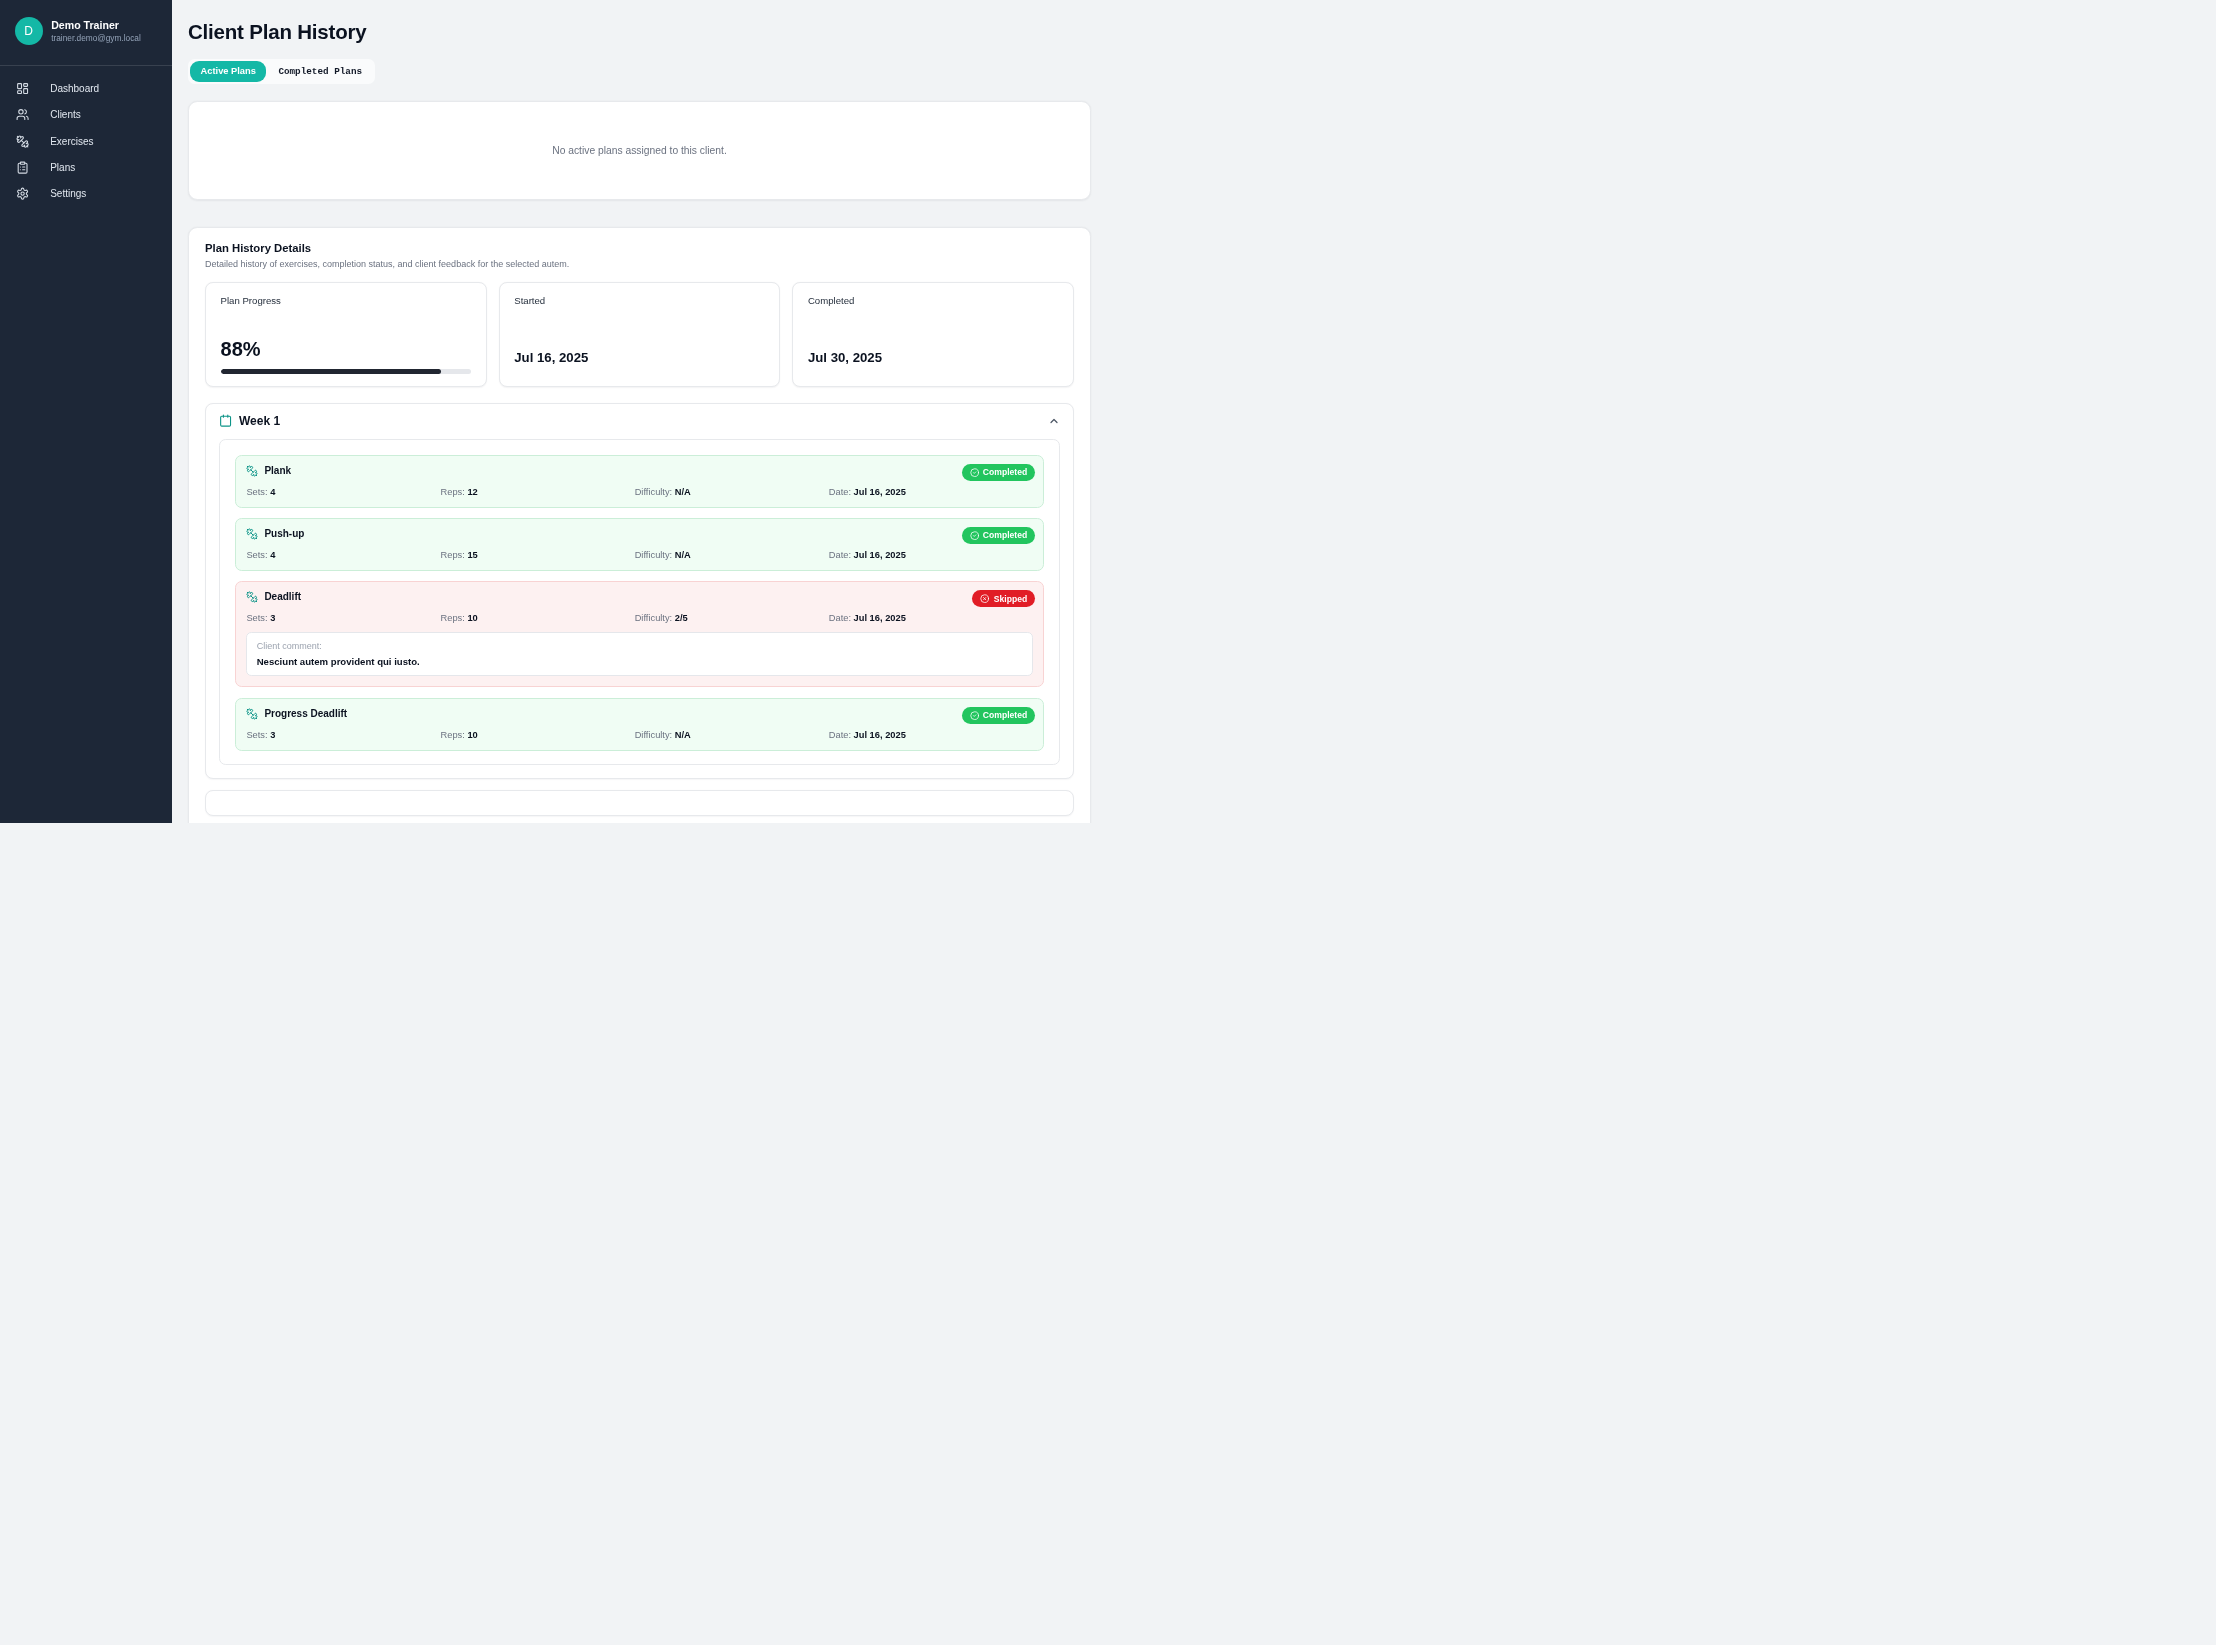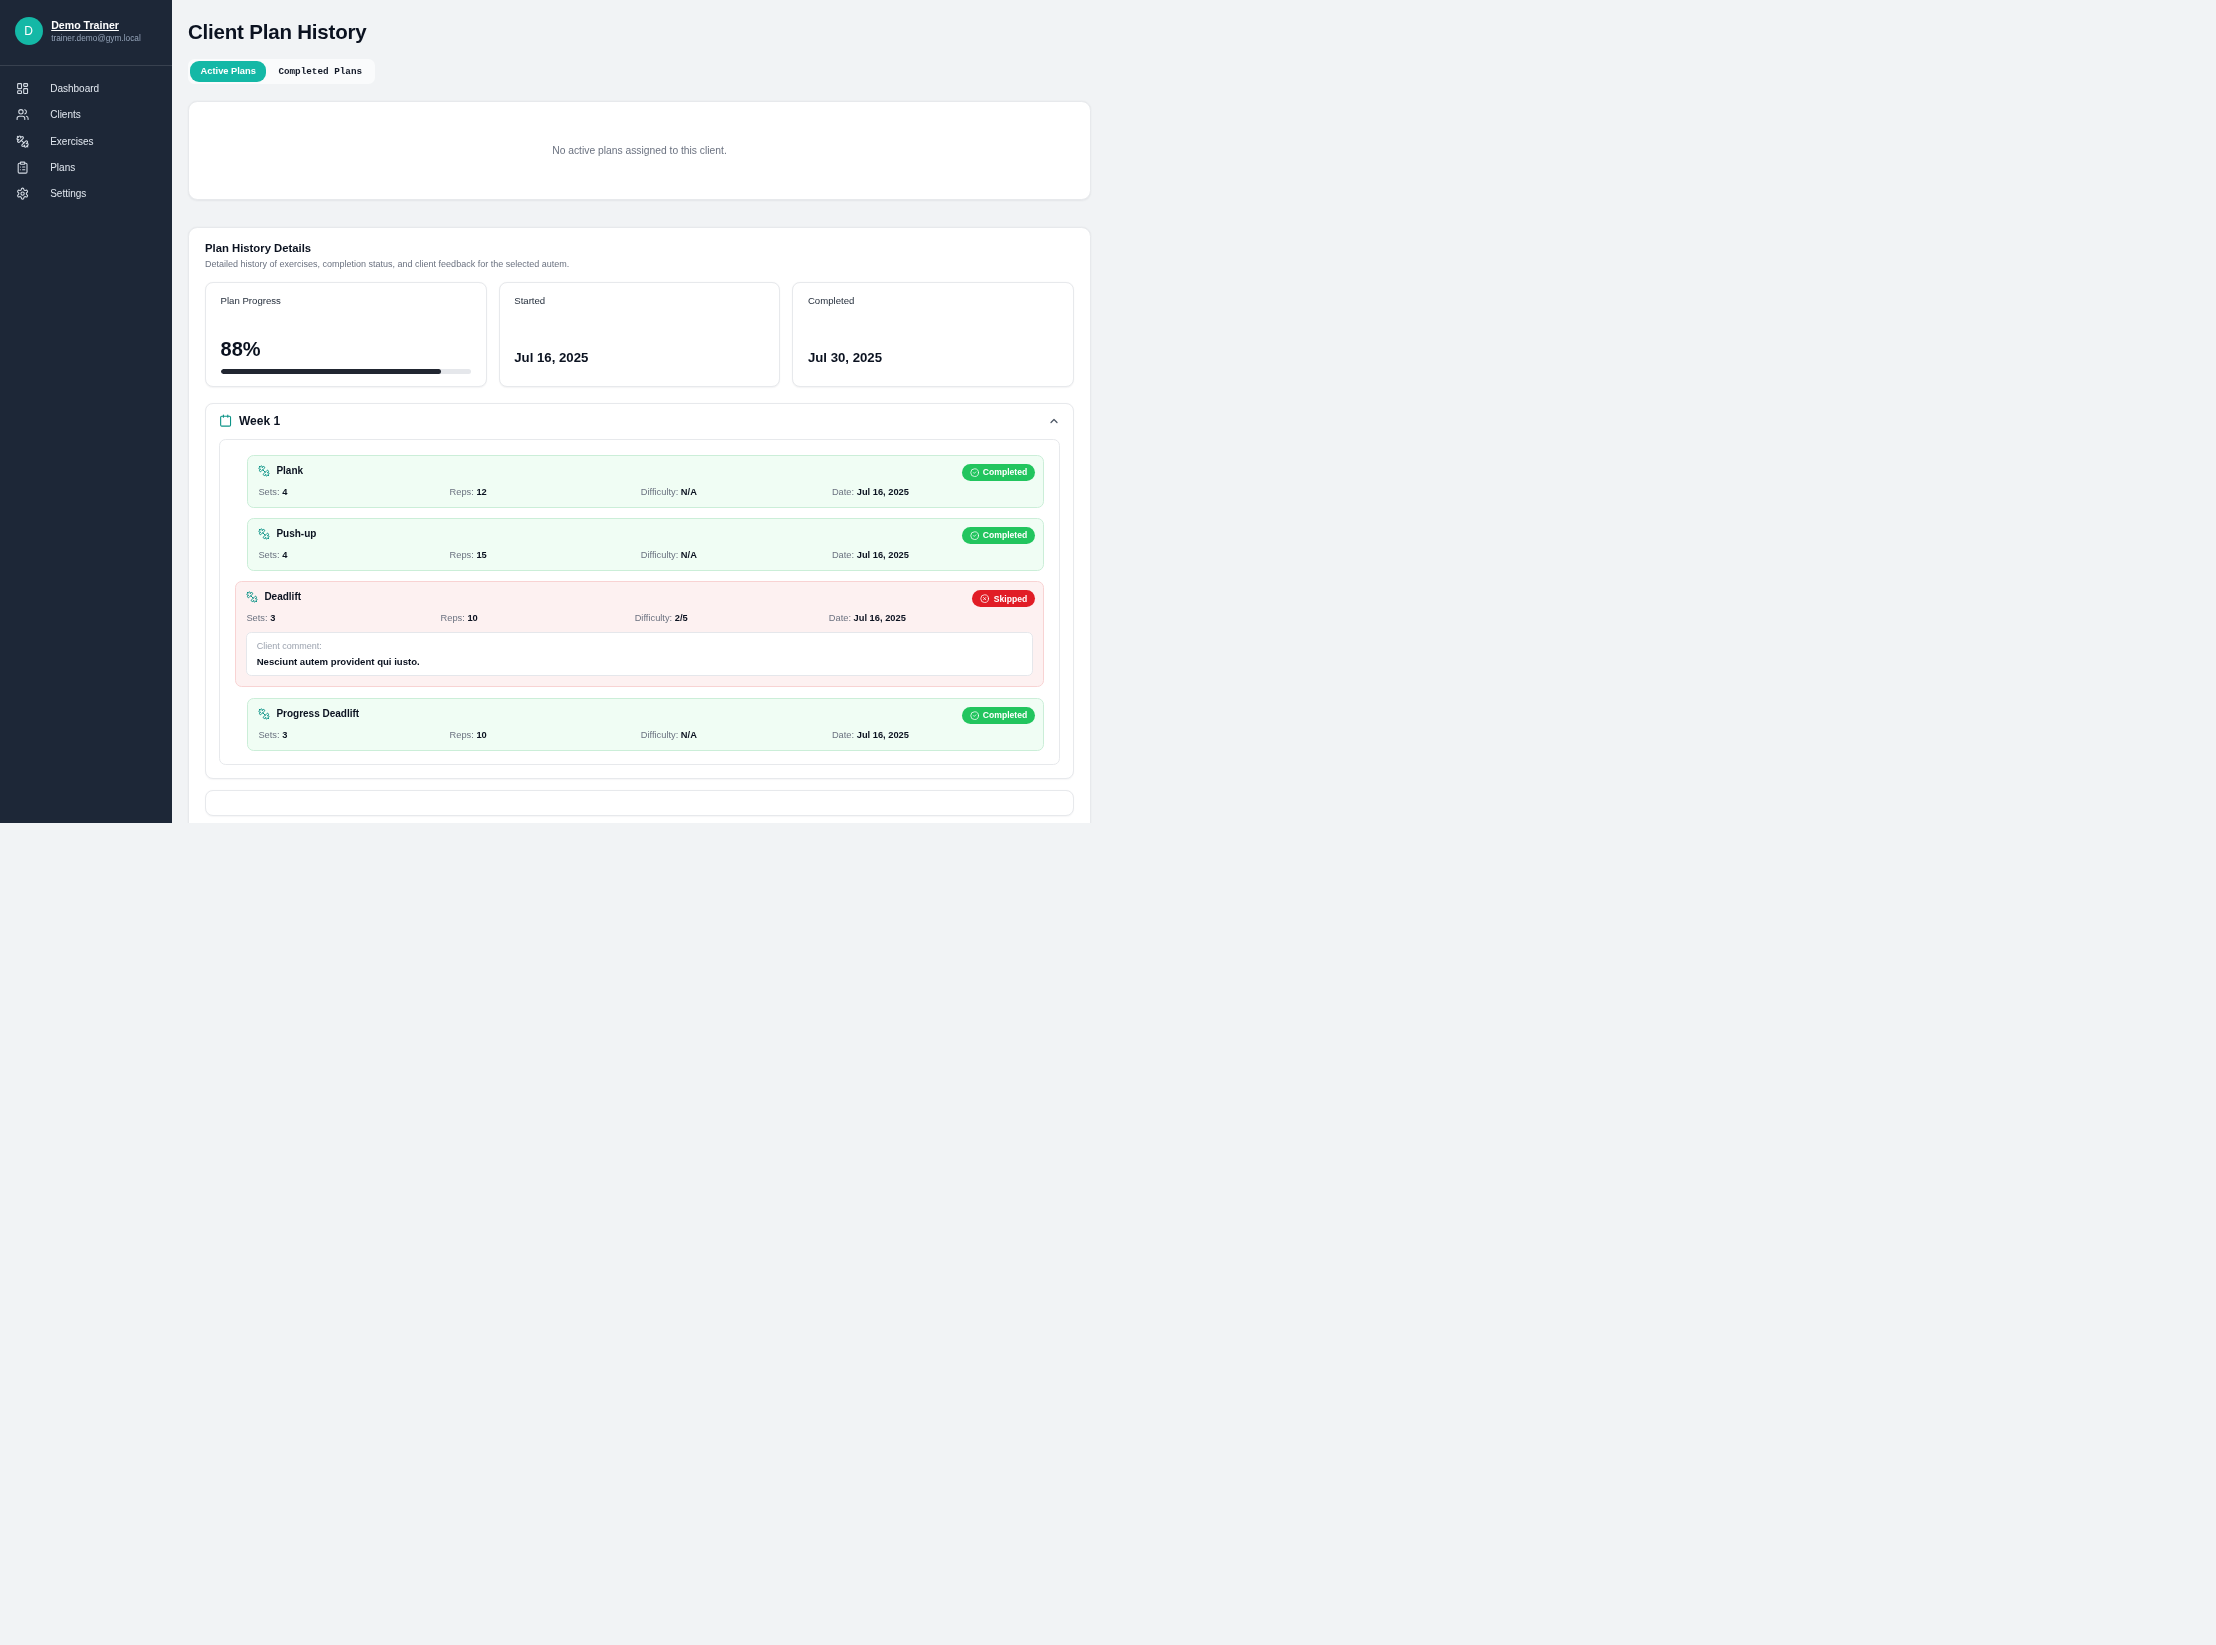--- a/index.html
+++ b/index.html
@@ -14,21 +14,21 @@
   .sidebar {
     position: absolute; left: 0; top: 0; bottom: 0; width: 172px;
     background: #1d2737; color: #e5e7eb; display: flex; flex-direction: column;
   }
   .profile { display: flex; align-items: center; gap: 8.6px; padding: 17px 14.6px 20px 14.6px; }
   .avatar {
     width: 28px; height: 28px; border-radius: 50%; background: #14b8a6; flex: 0 0 auto;
     display: flex; align-items: center; justify-content: center;
     color: #fff; font-size: 12px; font-weight: 500;
   }
-  .profile-name { font-size: 10.6px; font-weight: 700; color: #ffffff; text-decoration: underline; }
+  .profile-name { font-size: 10.6px; font-weight: 700; color: #ffffff; }
   .profile-email { font-size: 8.3px; color: #94a3b8; margin-top: 2.6px; }
   .sidebar-divider { border: none; border-top: 0.7px solid rgba(255,255,255,0.12); margin: 0; }
   .nav { padding: 9.3px 0; }
   .nav-item {
     display: flex; align-items: center; gap: 21px; padding: 6.6px 16px;
     font-size: 10px; color: #e2e8f0; cursor: pointer; line-height: 13.2px;
   }
   .nav-item svg { width: 13.2px; height: 13.2px; stroke: #d3dae3; }
 
   
@@ -74,21 +74,21 @@
   .week-chevron { margin-left: auto; display: flex; align-items: center; cursor: pointer; }
   .week-chevron svg { width: 12px; height: 12px; stroke: #4b5563; }
 
   .day-card { margin: 1.3px 13.2px 13.2px 13.2px; border: 0.7px solid #e7e9ec; border-radius: 6.6px; overflow: hidden; background: #fff; }
   .day-header { background: #f9fafb; border-bottom: 0.7px solid #eef0f2; padding: 8.6px 14.6px; display: flex; align-items: baseline; gap: 5.3px; }
   .day-name { font-size: 10.6px; font-weight: 700; color: #0b1220; }
   .day-note { font-size: 9px; color: #8a919c; }
 
   .exercise-list { padding: 14.6px 14.6px 13.2px 14.6px; display: flex; flex-direction: column; gap: 10.6px; }
   .exercise-card { position: relative; border-radius: 6.6px; padding: 8.6px 10.6px 10px 10.6px; border: 0.7px solid transparent; }
-  .exercise-card.completed { background: #f0fdf4; border-color: #cbeed8; margin-left: 12px; }
+  .exercise-card.completed { background: #f0fdf4; border-color: #cbeed8; }
   .exercise-card.skipped  { background: #fdf1f1; border-color: #f8d3d3; }
   .exercise-head { display: flex; align-items: center; gap: 6px; }
   .exercise-head svg { width: 12px; height: 12px; stroke: #0d9488; }
   .exercise-name { font-size: 10px; font-weight: 700; color: #0b1220; }
   .exercise-stats { display: grid; grid-template-columns: 1fr 1fr 1fr 1.05fr; margin-top: 10px; }
   .stat-cell { font-size: 9.3px; color: #6b7280; }
   .stat-cell b { color: #0b1220; font-weight: 700; }
   .badge {
     position: absolute; top: 8px; right: 8px;
     display: inline-flex; align-items: center; gap: 4px;

